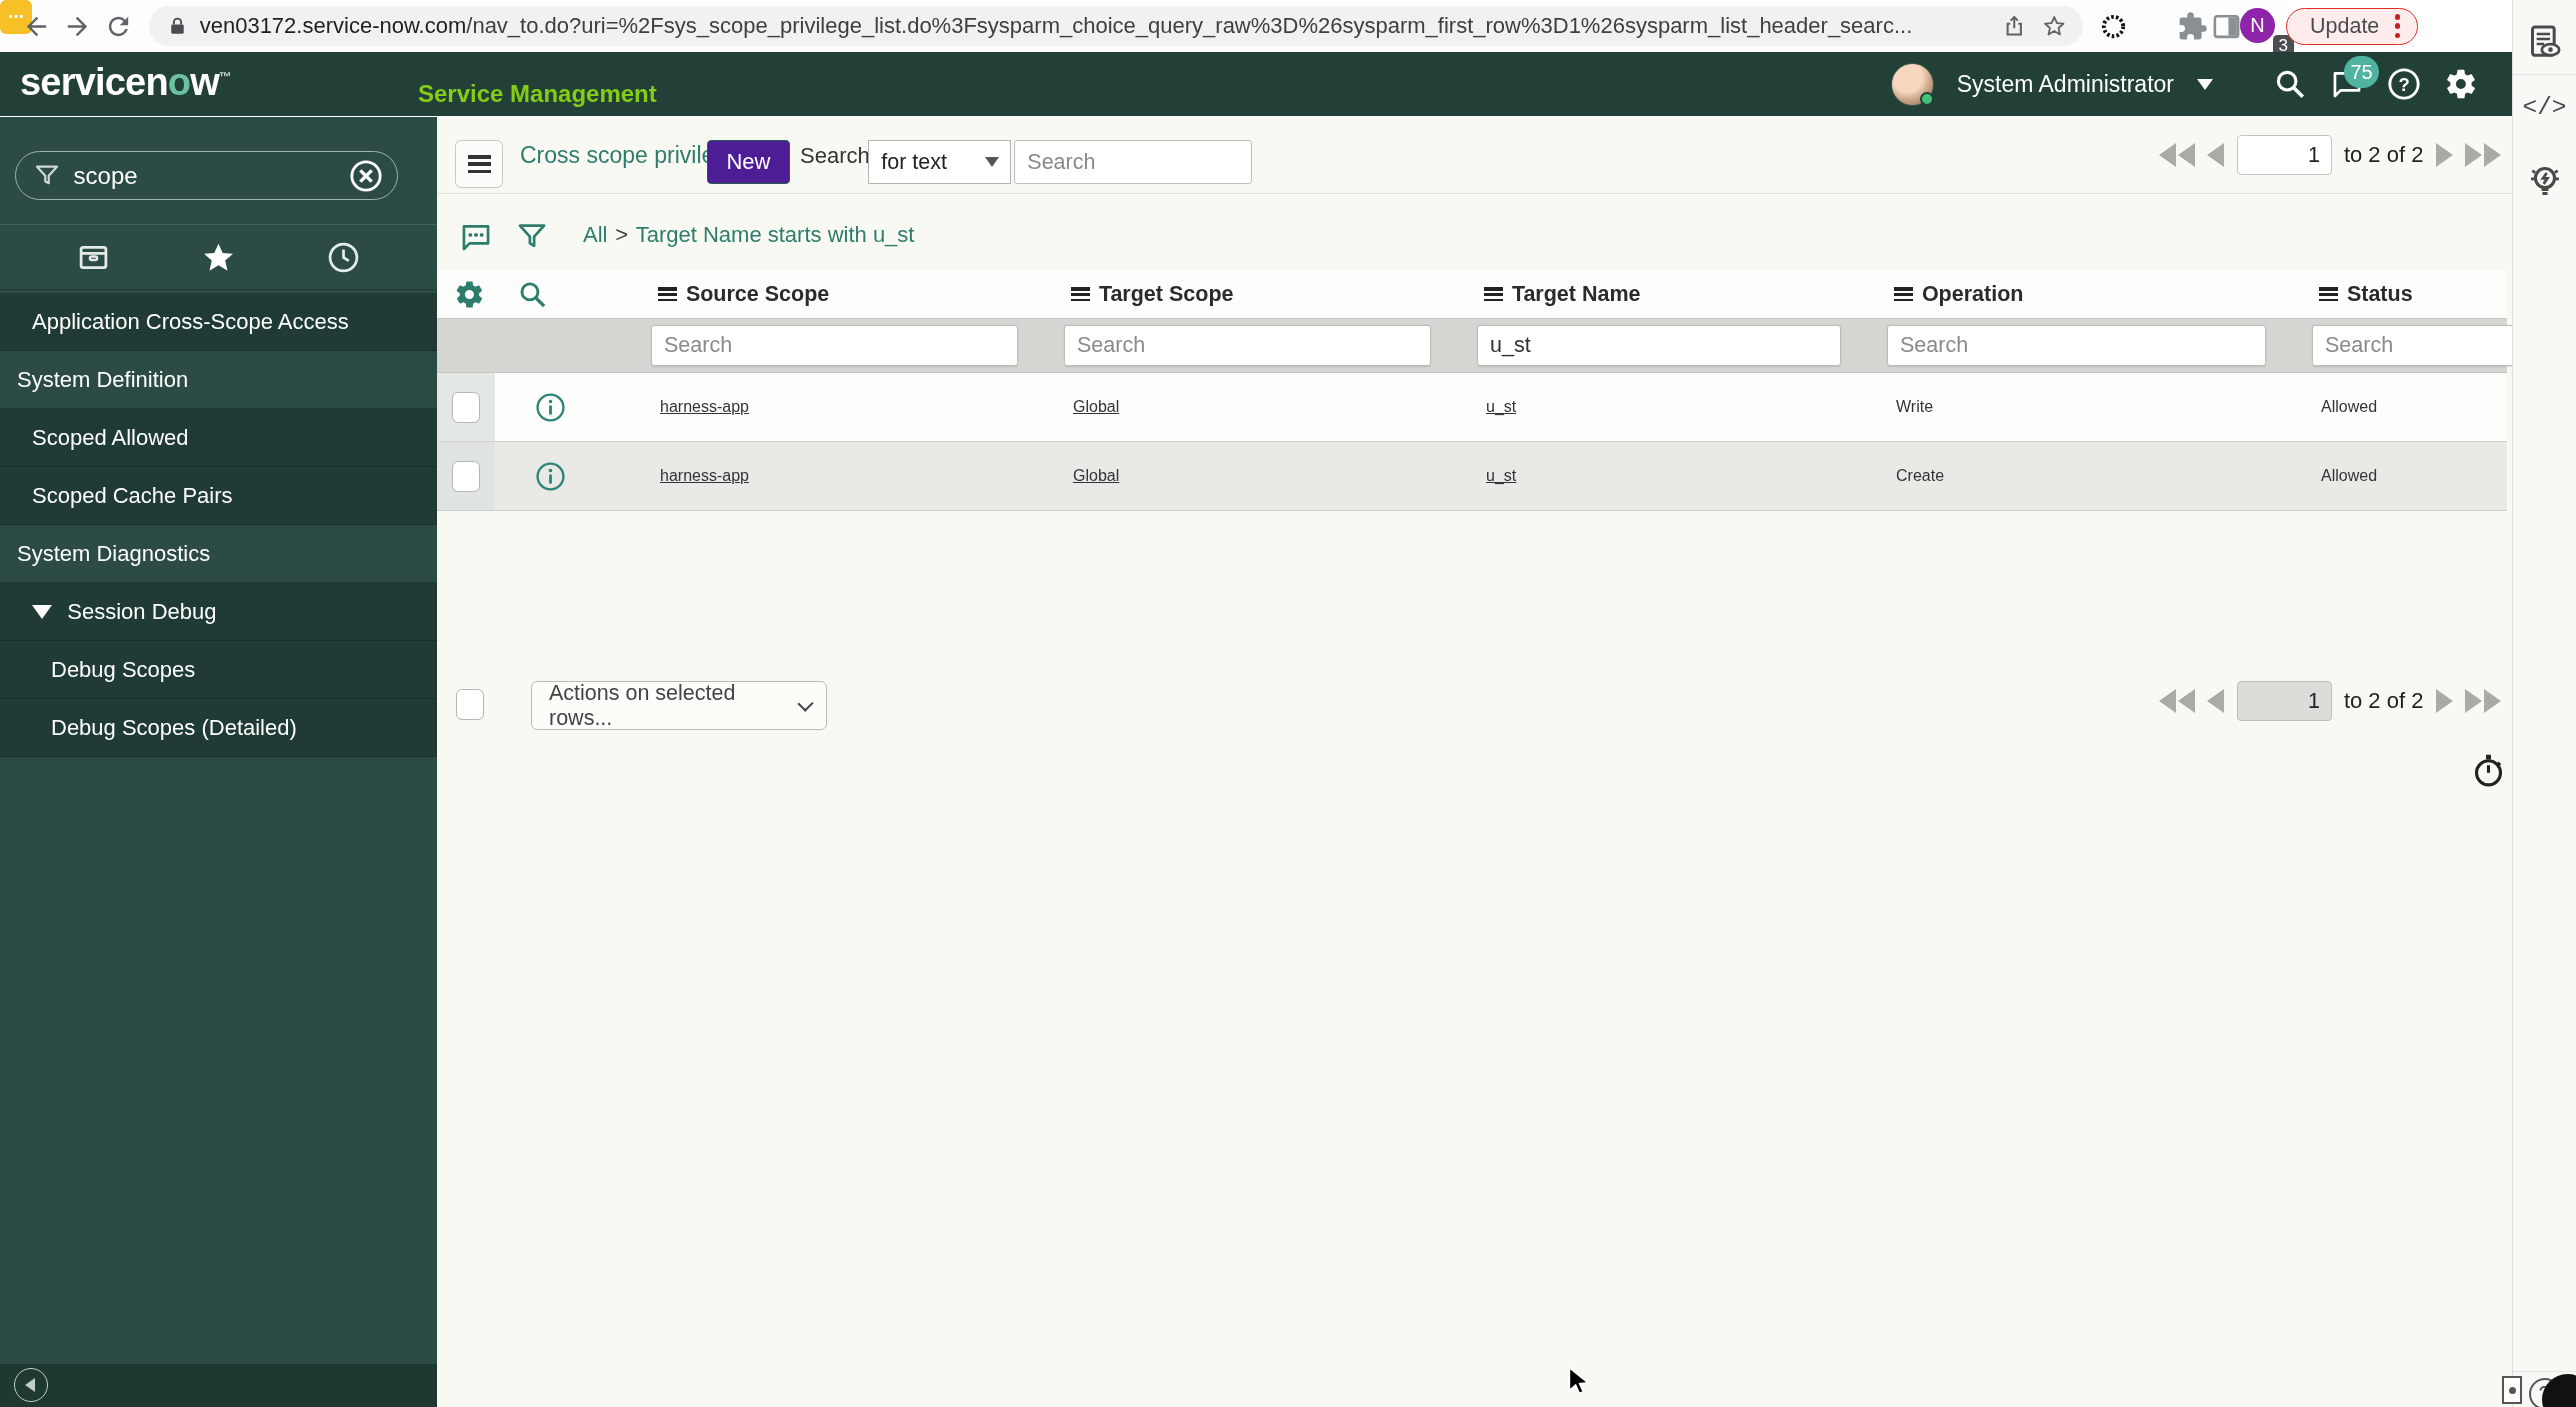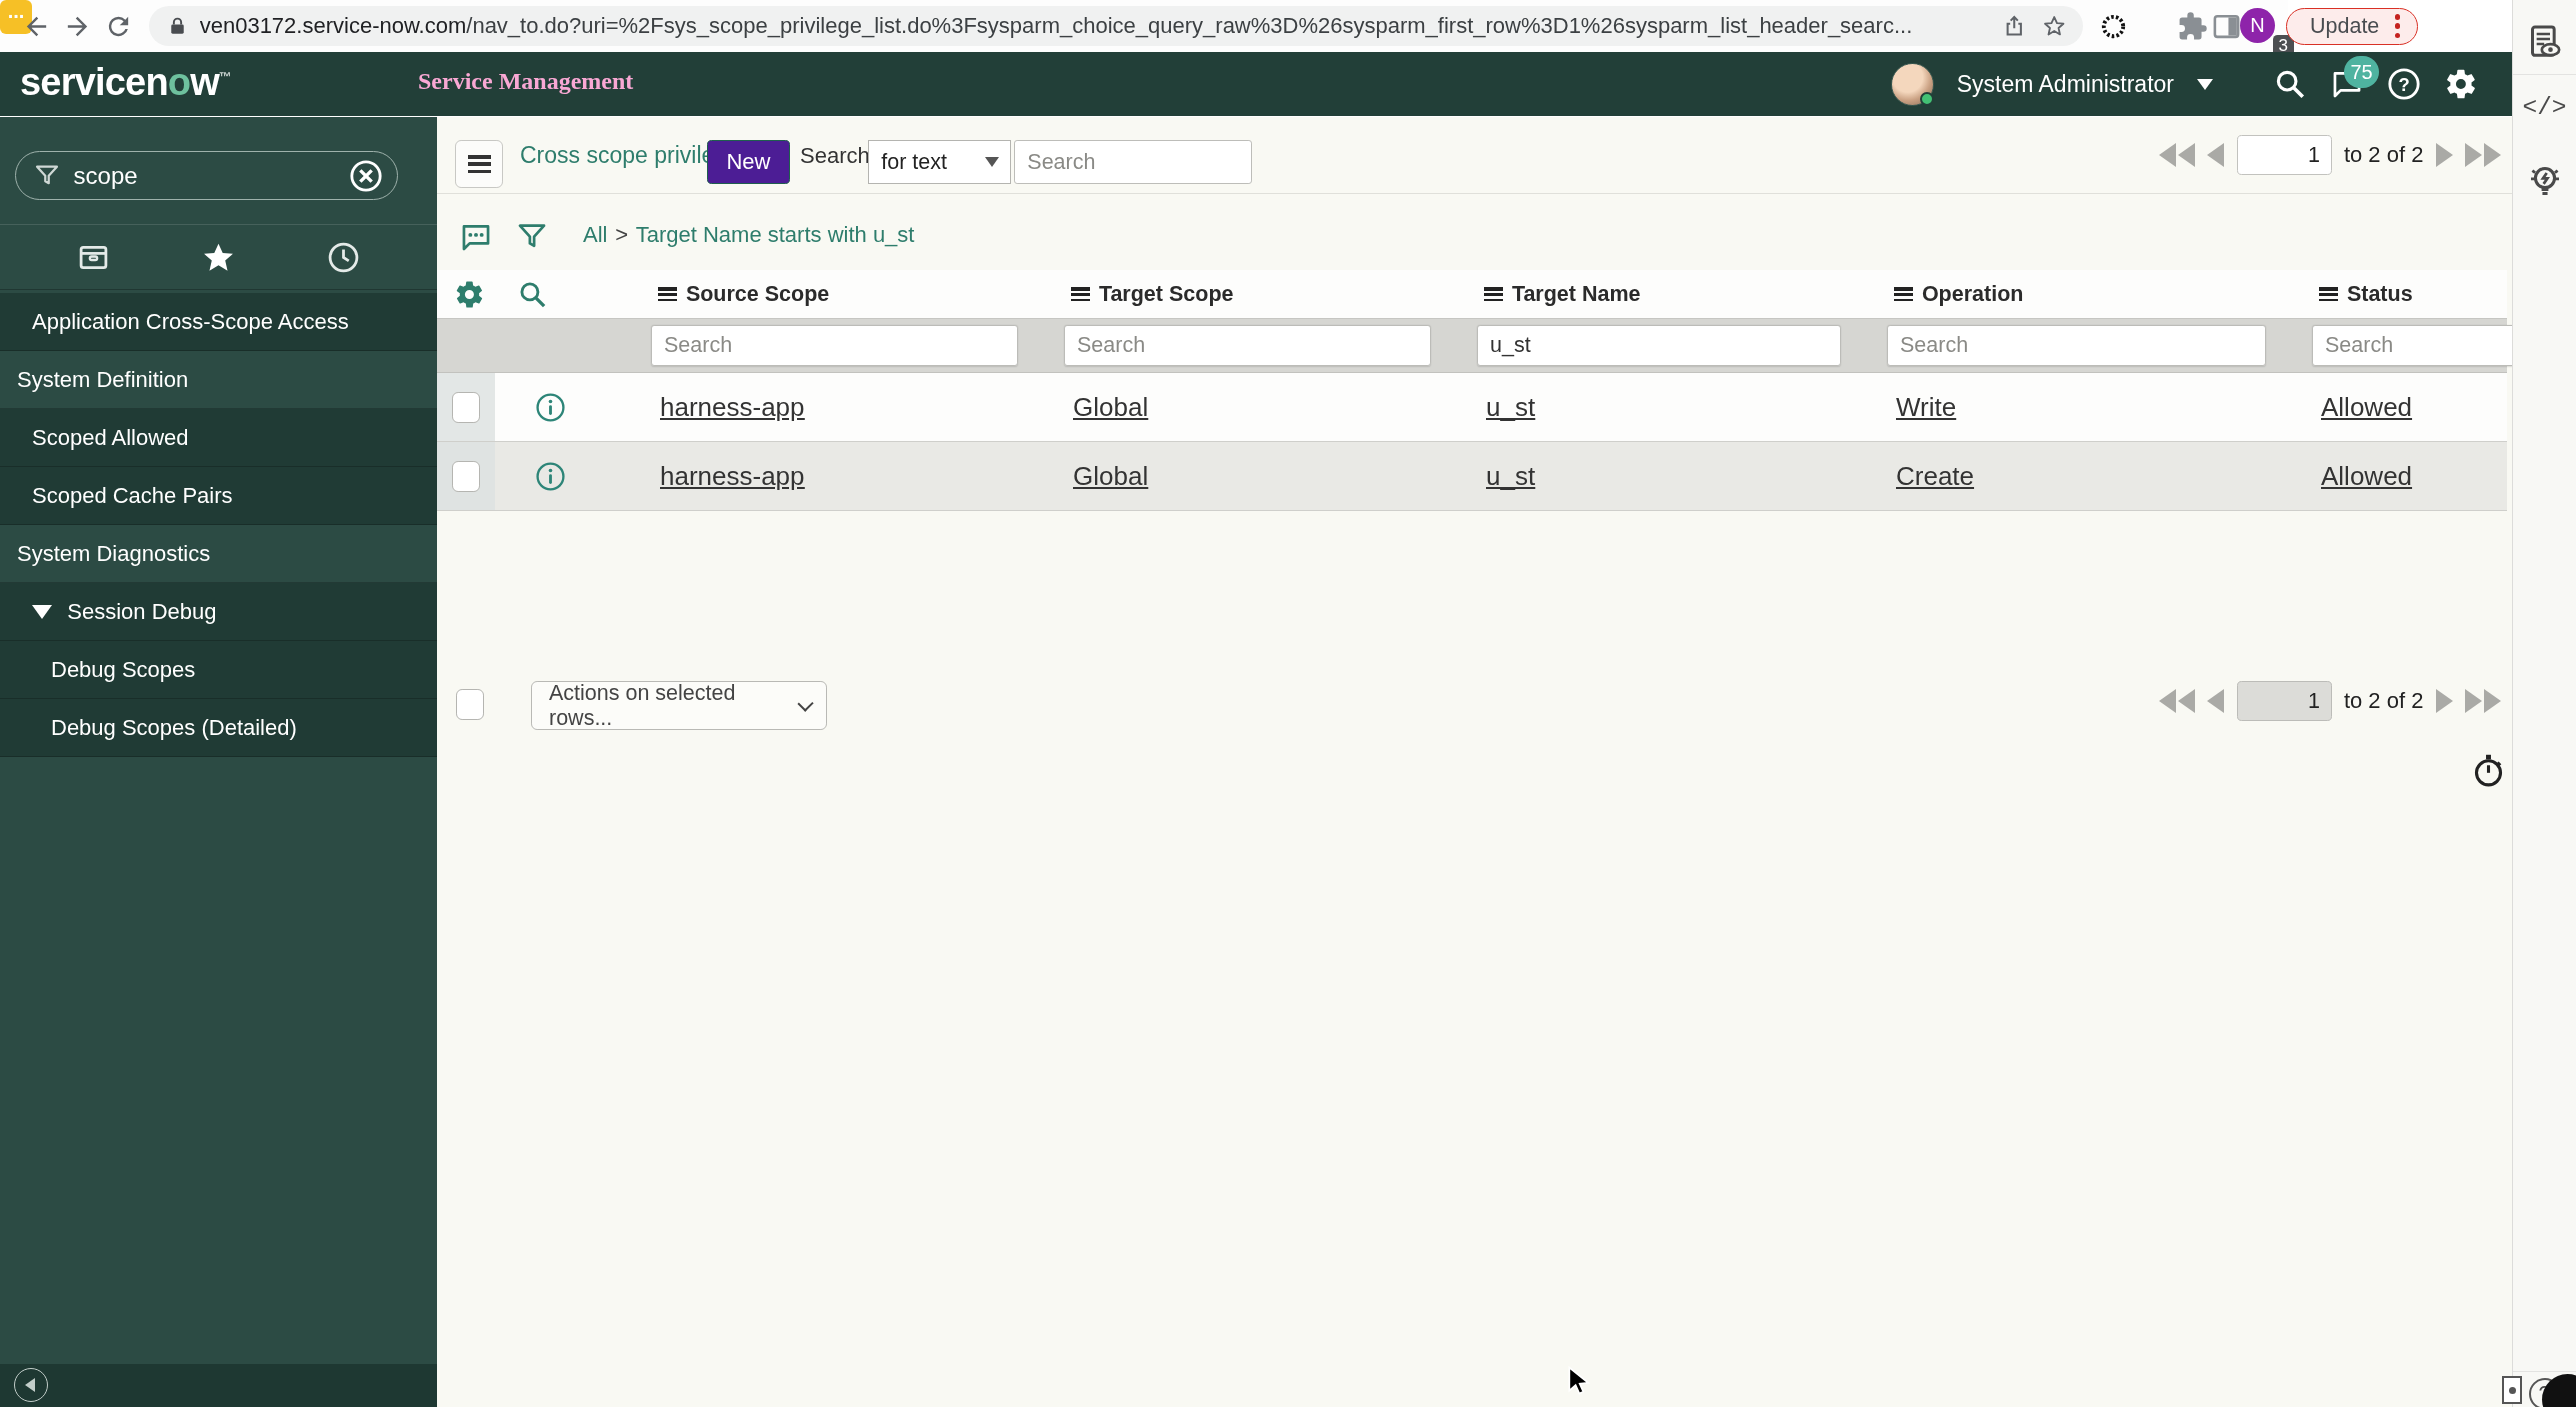--- a/index.html
+++ b/index.html
@@ -24,21 +24,21 @@
   #update-btn { position:absolute; left:2286px; top:7.7px; height:37px; padding:0 17px 0 23px; border:1.5px solid #d93025; background:#fdeceb; border-radius:18.4px; display:flex; align-items:center; gap:15.3px; }
   #update-btn .ulabel { font-size:21.5px; color:#494c50; }
   .vdots { display:flex; flex-direction:column; gap:3.8px; }
   .vdots i { width:5.4px; height:5.4px; border-radius:50%; background:#c5221f; }
 
   
   #banner { position:absolute; left:0; top:52px; width:2576px; height:64px; background:#223f38; }
   .logo { position:absolute; left:20px; top:9.2px; font-size:38px; font-weight:bold; color:#fff; letter-spacing:-0.8px; }
   .logo .o { color:#6ec19e; }
   .logo sup { font-size:12.3px; color:#cfd8d5; }
-  .product { position:absolute; left:418px; top:16px; font-size:24px; font-weight:bold; color:#f9a8d4;font-family:Liberation Serif, serif; }
+  .product { position:absolute; left:418px; top:28px; font-size:24px; font-weight:bold; color:#84cc16; }
   #banner-right { position:absolute; right:98px; top:0; height:64px; display:flex; align-items:center; gap:23px; }
   .avatar-photo { width:43px; height:43px; border-radius:50%; background:radial-gradient(circle at 38% 32%, #f4d7bd 0 40%, #caa183 62%, #7c6450 100%); border:1.5px solid #3b5a52; position:relative; }
   .avatar-photo .status { position:absolute; right:-1.5px; bottom:-1.5px; width:14px; height:14px; border-radius:50%; background:#43c174; border:2.3px solid #223f38; }
   .uname { color:#fff; font-size:23px; }
   .caret-dn-w { width:0; height:0; border-left:8.4px solid transparent; border-right:8.4px solid transparent; border-top:11.5px solid #fff; }
   .bic { width:34px; height:34px; color:#fff; position:relative; }
   .bic svg { width:34px; height:34px; }
   .nbadge { position:absolute; left:14px; top:-10.7px; min-width:35px; height:32px; border-radius:17px; background:#4fb3a0; color:#fff; font-size:20px; text-align:center; line-height:32px; padding:0 4.6px; }
 
   
@@ -108,21 +108,21 @@
   #lfilter { height:54px; background:#d6d6d2; border-bottom:0.8px solid #c2c2be; }
   .fcell { padding:0 7.7px; }
   .fcell input { width:100%; height:41px; border:0.8px solid #bcbcb8; border-radius:3.1px; background:#fff; font-size:21.5px; padding:0 12.3px; color:#333; font-family:inherit; box-shadow:0 0.8px 1.5px rgba(0,0,0,.12); }
   .drow { height:69px; border-bottom:0.8px solid #cfcfcb; }
   .drow.r0 { background:#fdfdfc; }
   .drow.r1 { background:#e9e9e5; }
   .drow .lead { height:100%; display:flex; align-items:center; }
   .drow .lead .cbwrap { width:58px; height:100%; background:#e3e7e6; display:flex; align-items:center; justify-content:center; }
   .cb { width:28px; height:31px; background:#fff; border:0.8px solid #b5b5b1; border-radius:6.1px; }
   .info-ic { width:31px; height:31px; color:#2d8578; margin-left:40px; }
-  .dcell { font-size:26px; color:#333; padding-left:17px;text-decoration:underline; }
+  .dcell { font-size:16px; color:#333; padding-left:17px; }
   .dcell a { color:#333; text-decoration:underline; }
 
   #actions-row { position:absolute; left:0; top:564px; width:2070px; height:49px; }
   #actions-row .cb { position:absolute; left:19px; top:7.7px; }
   #actions-sel { position:absolute; left:94px; top:0; width:296px; height:49px; background:#fcfcf9; border:0.8px solid #b9b9b5; border-radius:6.1px; display:flex; align-items:center; justify-content:space-between; padding:0 17px; font-size:21.5px; color:#444; }
   .chev { width:11.5px; height:11.5px; border-right:2.3px solid #444; border-bottom:2.3px solid #444; transform:rotate(45deg) translateY(-3.1px); }
   #pager-bottom { position:absolute; right:10.7px; top:564px; }
   #stopwatch { position:absolute; left:2033px; top:635px; width:37px; height:37px; color:#222; }
 
   #mouse-cursor { position:absolute; left:1564px; top:1365px; width:32px; height:32px; z-index:60; }

